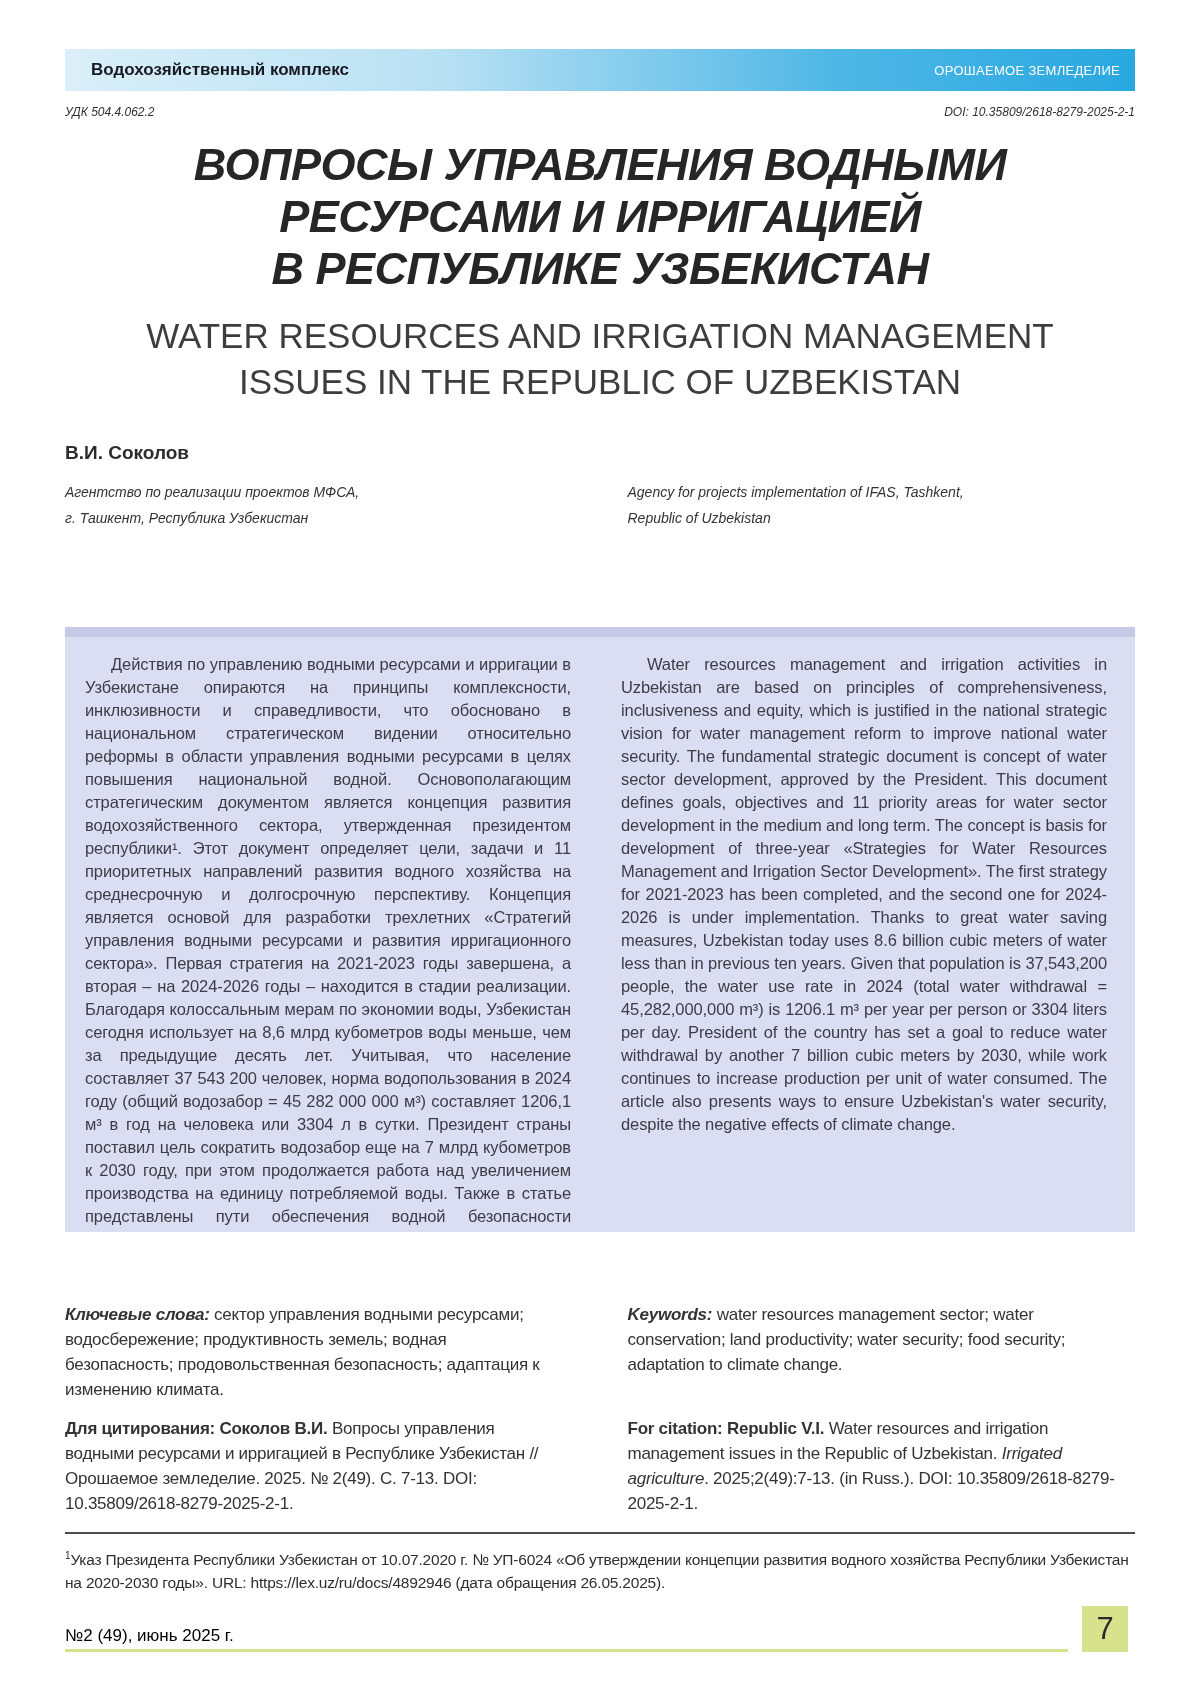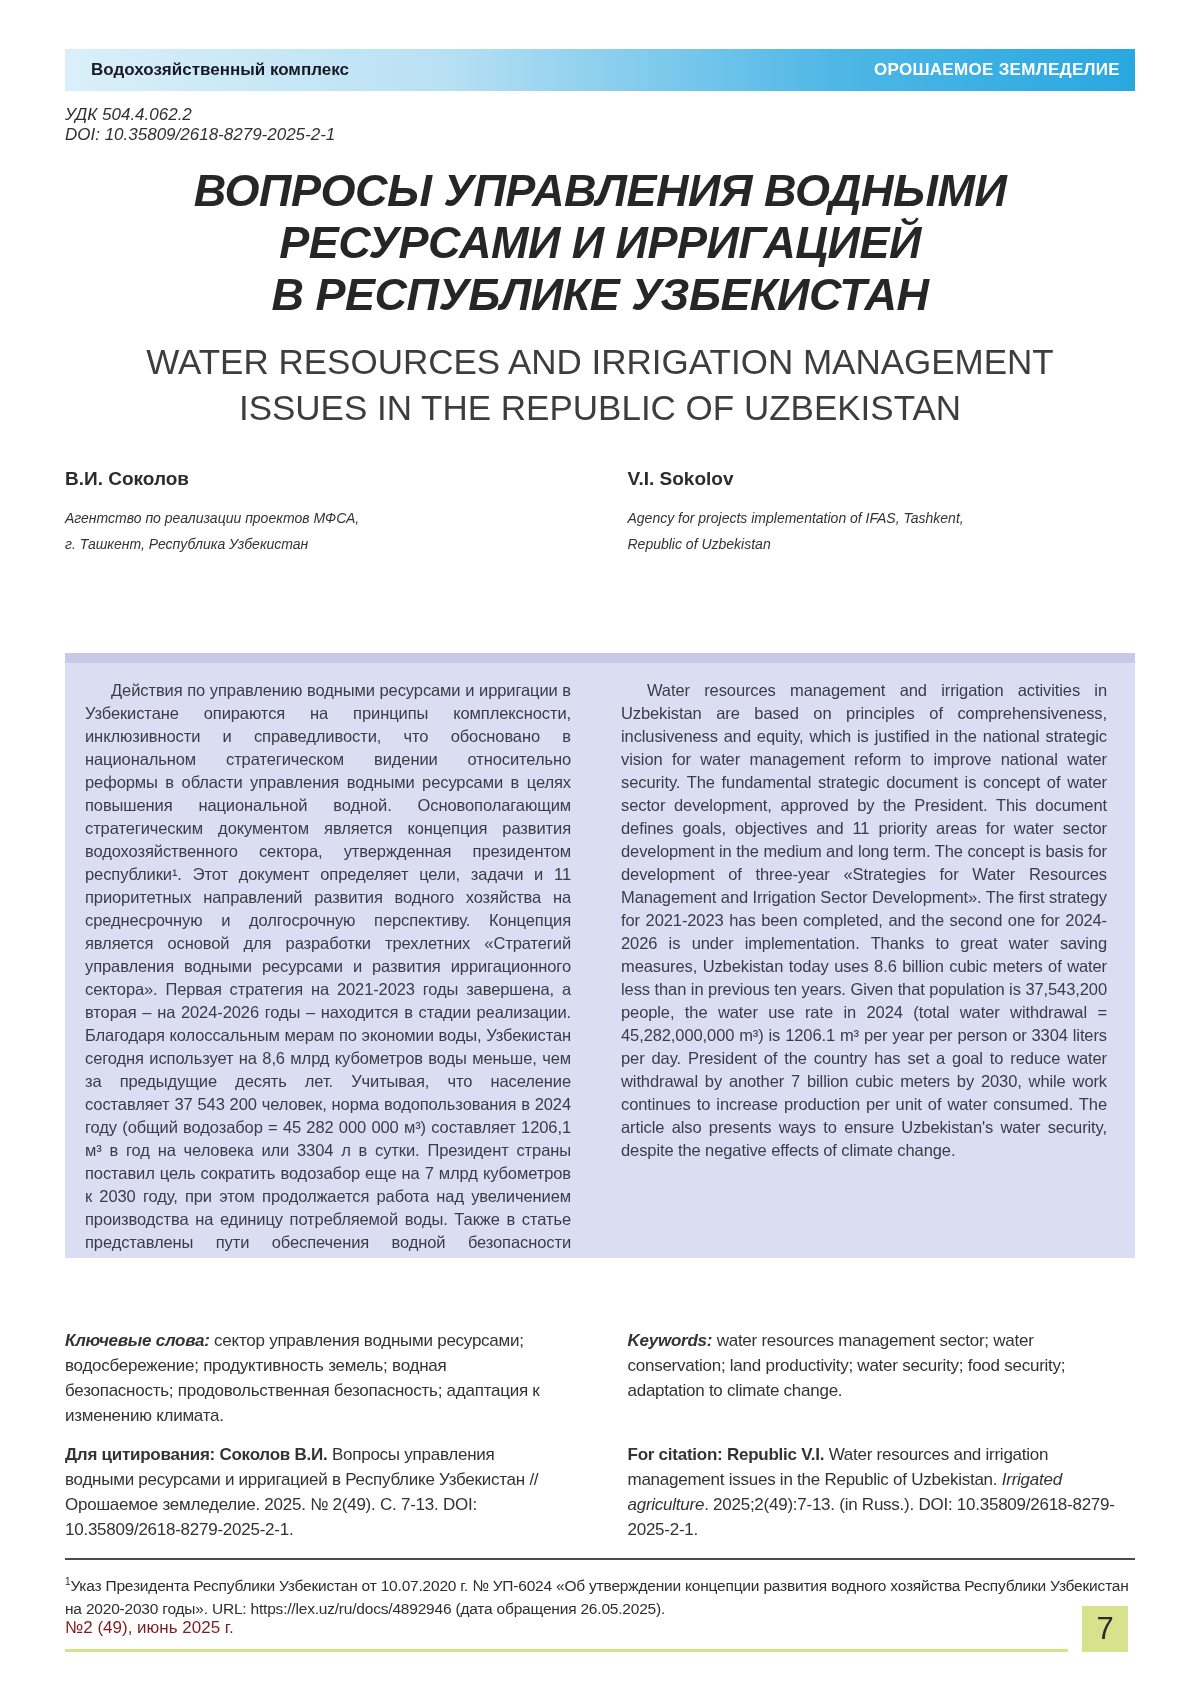--- a/index.html
+++ b/index.html
@@ -15,25 +15,25 @@
     padding:0 65px;
   }
   
   .header-bar {
     margin-top:48px; height:42px;
     display:flex; justify-content:space-between; align-items:center;
     background:linear-gradient(90deg,#daeff9 0%, #b9e1f3 35%, #4eb7e6 72%, #29a8e0 100%);
     padding:0 15px 0 26px;
   }
   .header-left  { font-weight:bold; font-size:17px; color:#191923; }
-  .header-right { font-weight:bold; font-size:17px; color:#ffffff; letter-spacing:0.3px; }
+  .header-right { font-weight:normal; font-size:13px; color:#ffffff; letter-spacing:0.3px; }
   
   .meta-row {
     display:flex; justify-content:space-between;
-    margin-top:14px; font-style:italic; font-size:17px; color:#303030;flex-direction:column;
+    margin-top:14px; font-style:italic; font-size:12px; color:#303030;
   }
   
   .title-ru {
     margin-top:20px; text-align:center; white-space:pre-line;
     font-size:45px; line-height:52px; font-weight:bold;
     color:#262626; letter-spacing:-0.5px;font-style:italic;
   }
   .title-en {
     margin-top:18px; text-align:center; white-space:pre-line;
     font-size:35px; line-height:46px; font-weight:400; color:#3d3d3d;
@@ -59,21 +59,21 @@
   .kw-label   { font-weight:bold; font-style:italic; }
   .cite-label { font-weight:bold; }
   .it { font-style:italic; }
   .prelines { white-space:pre-line; }
   
   .rule { margin-top:16px; border-top:2px solid #4d4d4d; }
   .footnote { margin-top:14px; font-size:15.5px; line-height:23px;
               letter-spacing:-0.2px; color:#2e2e2e; }
   .footnote sup { font-size:10px; vertical-align:super; line-height:0; }
   
-  .footer-issue  { position:absolute; left:65px;  bottom:60px; font-size:17px; color:#7f1d1d; }
+  .footer-issue  { position:absolute; left:65px;  bottom:52px; font-size:17px; color:#000000; }
   .footer-line   { position:absolute; left:65px;  bottom:46px; width:1003px; height:3px;
                    background:#d7e28c; }
   .page-num-box  { position:absolute; left:1082px; bottom:46px; width:46px; height:46px;
                    background:#d7e28c; display:flex; align-items:center; justify-content:center; }
   .page-num      { font-size:31px; color:#2b2b2b; }
 </style>
 </head>
 <body>
 
 <div class="page">
@@ -90,21 +90,20 @@
 
   <h1 class="title-ru">ВОПРОСЫ УПРАВЛЕНИЯ ВОДНЫМИ
 РЕСУРСАМИ И ИРРИГАЦИЕЙ
 В РЕСПУБЛИКЕ УЗБЕКИСТАН</h1>
 
   <h2 class="title-en">WATER RESOURCES AND IRRIGATION MANAGEMENT
 ISSUES IN THE REPUBLIC OF UZBEKISTAN</h2>
 
   <div class="cols authors-row">
     <span>В.И. Соколов</span>
-    <span>V.I. Sokolov</span>
   </div>
 
   <div class="cols affil-row">
     <span>Агентство по реализации проектов МФСА,
 г. Ташкент, Республика Узбекистан</span>
     <span>Agency for projects implementation of IFAS, Tashkent,
 Republic of Uzbekistan</span>
   </div>
 
   <div class="abstract-box">

